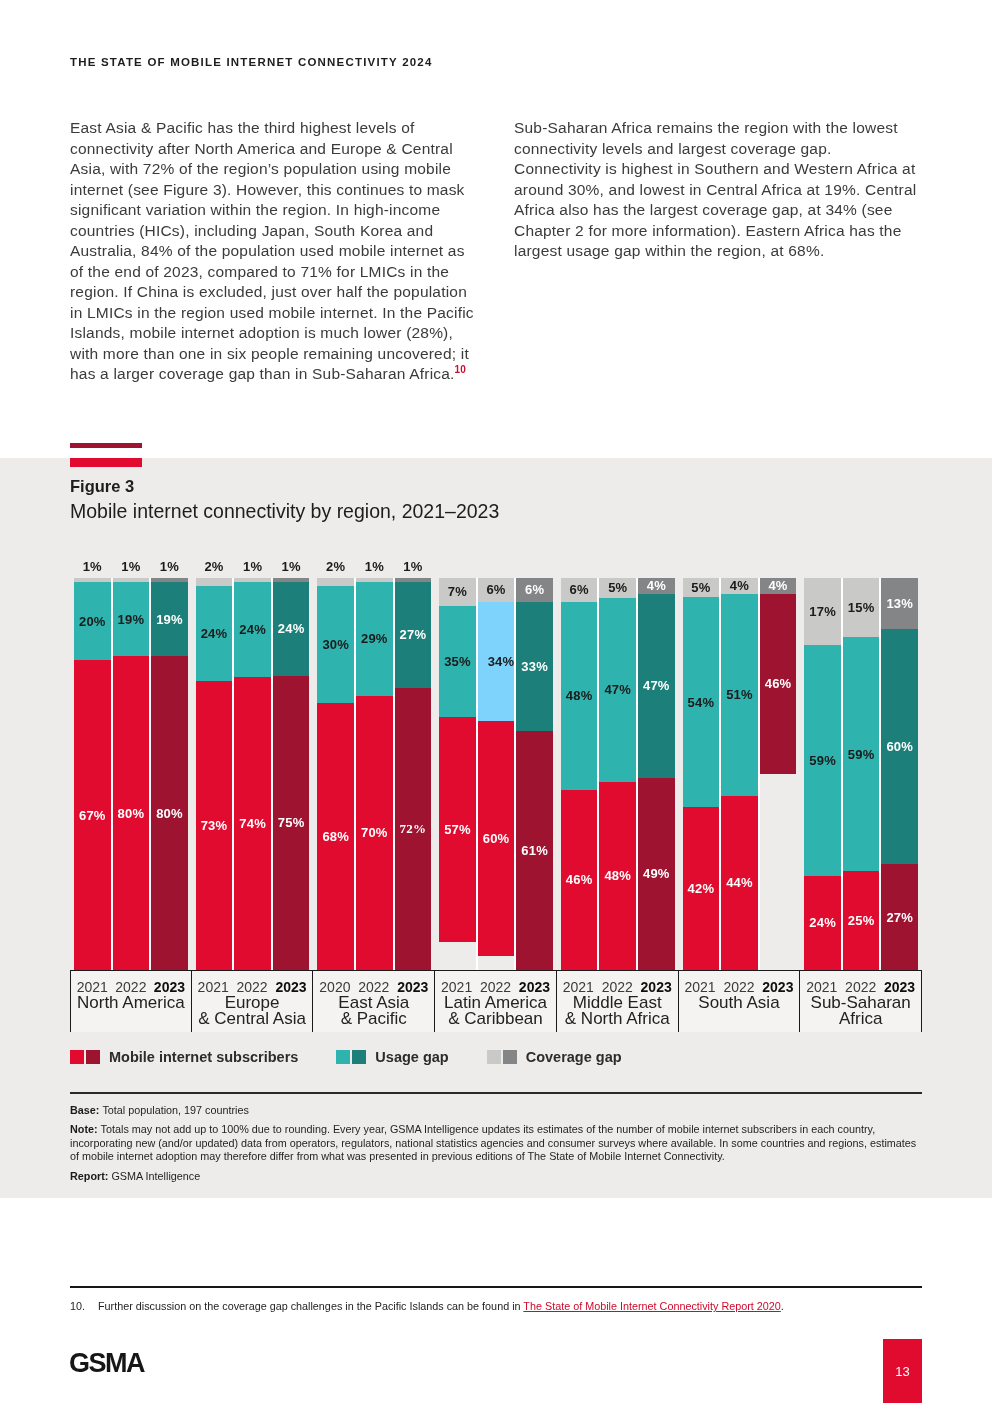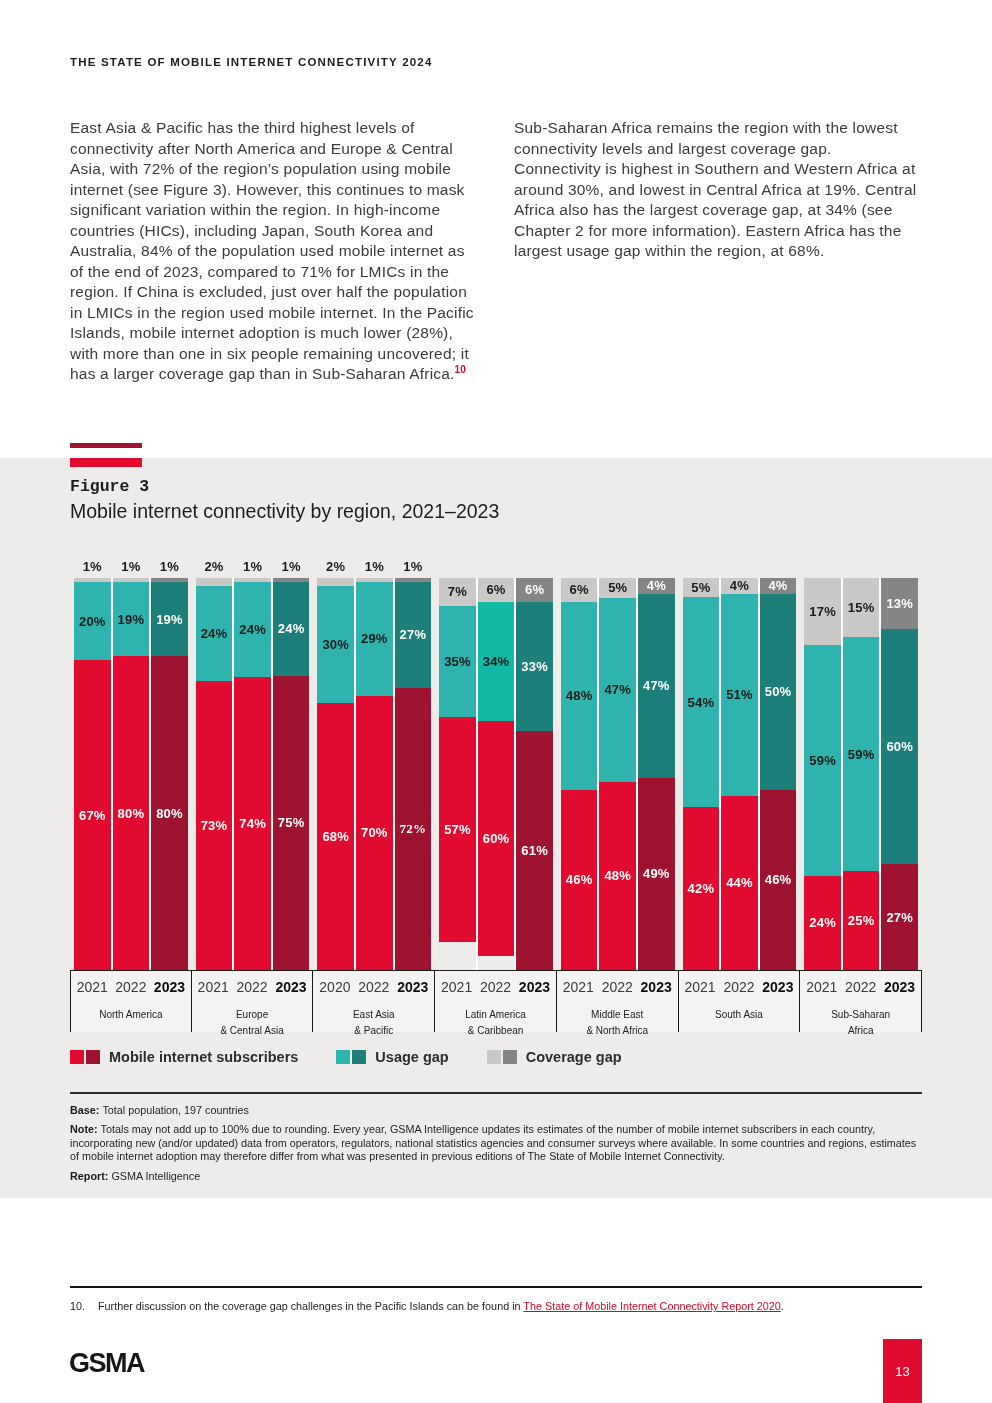--- a/index.html
+++ b/index.html
@@ -11,39 +11,39 @@
 
   .intro{position:absolute;left:70px;top:118px;width:852px;display:flex;gap:36px;}
   .intro .col{width:408px;font-size:15.5px;line-height:20.5px;letter-spacing:0.2px;color:#3b3b39;}
   .fn-ref{color:#c8102e;font-size:10px;vertical-align:super;line-height:0;font-weight:bold;}
 
   .panel{position:absolute;left:0;top:458px;width:992px;height:740px;background:#edecea;}
 
   .accent-dark{position:absolute;left:70px;top:443px;width:72px;height:5px;background:#9d1330;}
   .accent-bright{position:absolute;left:70px;top:458px;width:72px;height:9px;background:#e00b2e;}
 
-  .fig-label{position:absolute;left:70px;top:477px;font-size:16.5px;font-weight:bold;color:#1d1d1b;font-family:Liberation Mono, monospace;}
+  .fig-label{position:absolute;left:70px;top:477px;font-size:16.5px;font-weight:bold;color:#1d1d1b;}
   .fig-title{position:absolute;left:70px;top:500px;font-size:19.5px;color:#1d1d1b;}
 
   .chart{position:absolute;left:70px;top:578px;width:852px;display:flex;}
   .group{flex:1;min-width:0;}
   .bars{height:392px;display:flex;padding:0 4px;box-sizing:border-box;}
   .bar{flex:1;display:flex;flex-direction:column;}
   .bar.sep{border-left:2px solid #ffffff;}
   .seg{position:relative;display:flex;align-items:center;justify-content:center;}
   .val{font-weight:bold;font-size:13px;letter-spacing:0.2px;white-space:nowrap;}
   .val.above{position:absolute;bottom:calc(100% + 4px);left:50%;transform:translateX(-50%);color:#1b1b1b;}
 
   .labelbox{height:62px;border-top:1.5px solid #1a1a1a;border-right:1.5px solid #1a1a1a;
         background:#f4f3f1;box-sizing:border-box;}
   .group:first-child .labelbox{border-left:1.5px solid #1a1a1a;}
   .years{display:flex;padding:8px 2px 0;}
   .years span{flex:1;text-align:center;font-size:14px;color:#3a3a3c;}
   .years span.y-bold{font-weight:bold;color:#0e0e0e;}
-  .region{margin-top:12px;font-size:10px;line-height:15.5px;color:#222220;text-align:center;}
+  .region{margin-top:0;font-size:17px;line-height:15.5px;color:#222220;text-align:center;}
 
   .legend{position:absolute;left:70px;top:1049px;display:flex;gap:38px;align-items:center;}
   .legend-item{display:flex;align-items:center;gap:9px;font-weight:bold;}
   .swatches{display:flex;gap:2px;}
   .sw{width:14px;height:14px;}
   .legend-label{font-size:14.5px;color:#2c2c2a;}
 
   .rule1{position:absolute;left:70px;top:1092px;width:852px;height:2px;background:#2a2a2a;}
   .notes{position:absolute;left:70px;top:1104px;width:852px;font-size:10.8px;line-height:13.4px;color:#242422;}
   .notes p{margin:0 0 6px 0;}
@@ -233,21 +233,21 @@
               <span class="val" style="color: rgb(27, 27, 27);">35%</span>
             </div>
             <div class="seg" style="background: rgb(224, 11, 46); height: 225.7px;">
               <span class="val" style="color: rgb(255, 255, 255);">57%</span>
             </div>
           </div>
           <div class="bar sep">
             <div class="seg" style="background: rgb(201, 201, 200); height: 23.5px;">
               <span class="val" style="color: rgb(27, 27, 27);">6%</span>
             </div>
-            <div class="seg" style="background: #14b8a6; height: 119px;">
+            <div class="seg" style="background: #7dd3fc; height: 119px; justify-content: flex-end;">
               <span class="val" style="color: rgb(27, 27, 27);">34%</span>
             </div>
             <div class="seg" style="background: rgb(224, 11, 46); height: 235.2px;">
               <span class="val" style="color: rgb(255, 255, 255);">60%</span>
             </div>
           </div>
           <div class="bar sep">
             <div class="seg" style="background: rgb(131, 133, 134); height: 23.5px;">
               <span class="val" style="color: rgb(255, 255, 255);">6%</span>
             </div>
@@ -339,23 +339,20 @@
             <div class="seg" style="background: rgb(47, 179, 175); height: 201.9px;">
               <span class="val" style="color: rgb(27, 27, 27);">51%</span>
             </div>
             <div class="seg" style="background: rgb(224, 11, 46); height: 174.2px;">
               <span class="val" style="color: rgb(255, 255, 255);">44%</span>
             </div>
           </div>
           <div class="bar sep">
             <div class="seg" style="background: rgb(131, 133, 134); height: 15.7px;">
               <span class="val" style="color: rgb(255, 255, 255);">4%</span>
-            </div>
-            <div class="seg" style="background: rgb(29, 127, 121); height: 196px;">
-              <span class="val" style="color: rgb(255, 255, 255);">50%</span>
             </div>
             <div class="seg" style="background: rgb(157, 19, 48); height: 180.3px;">
               <span class="val" style="color: rgb(255, 255, 255);">46%</span>
             </div>
           </div>
         </div>
         <div class="labelbox">
           <div class="years">
             <span>2021</span>
             <span>2022</span>

